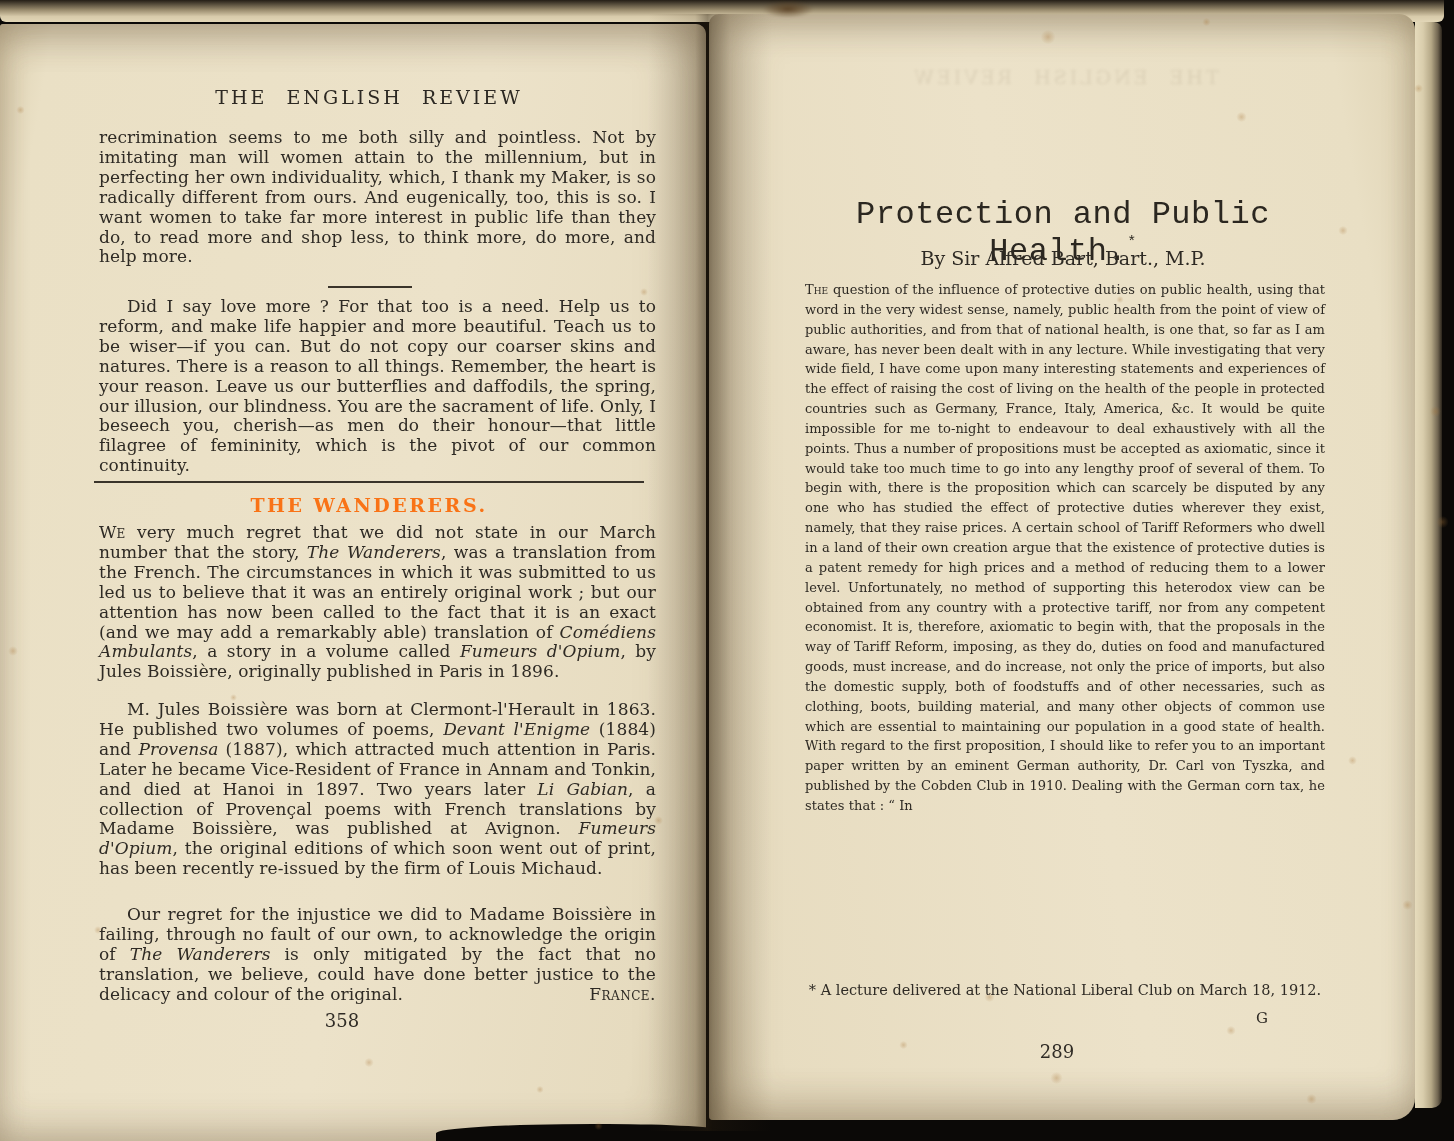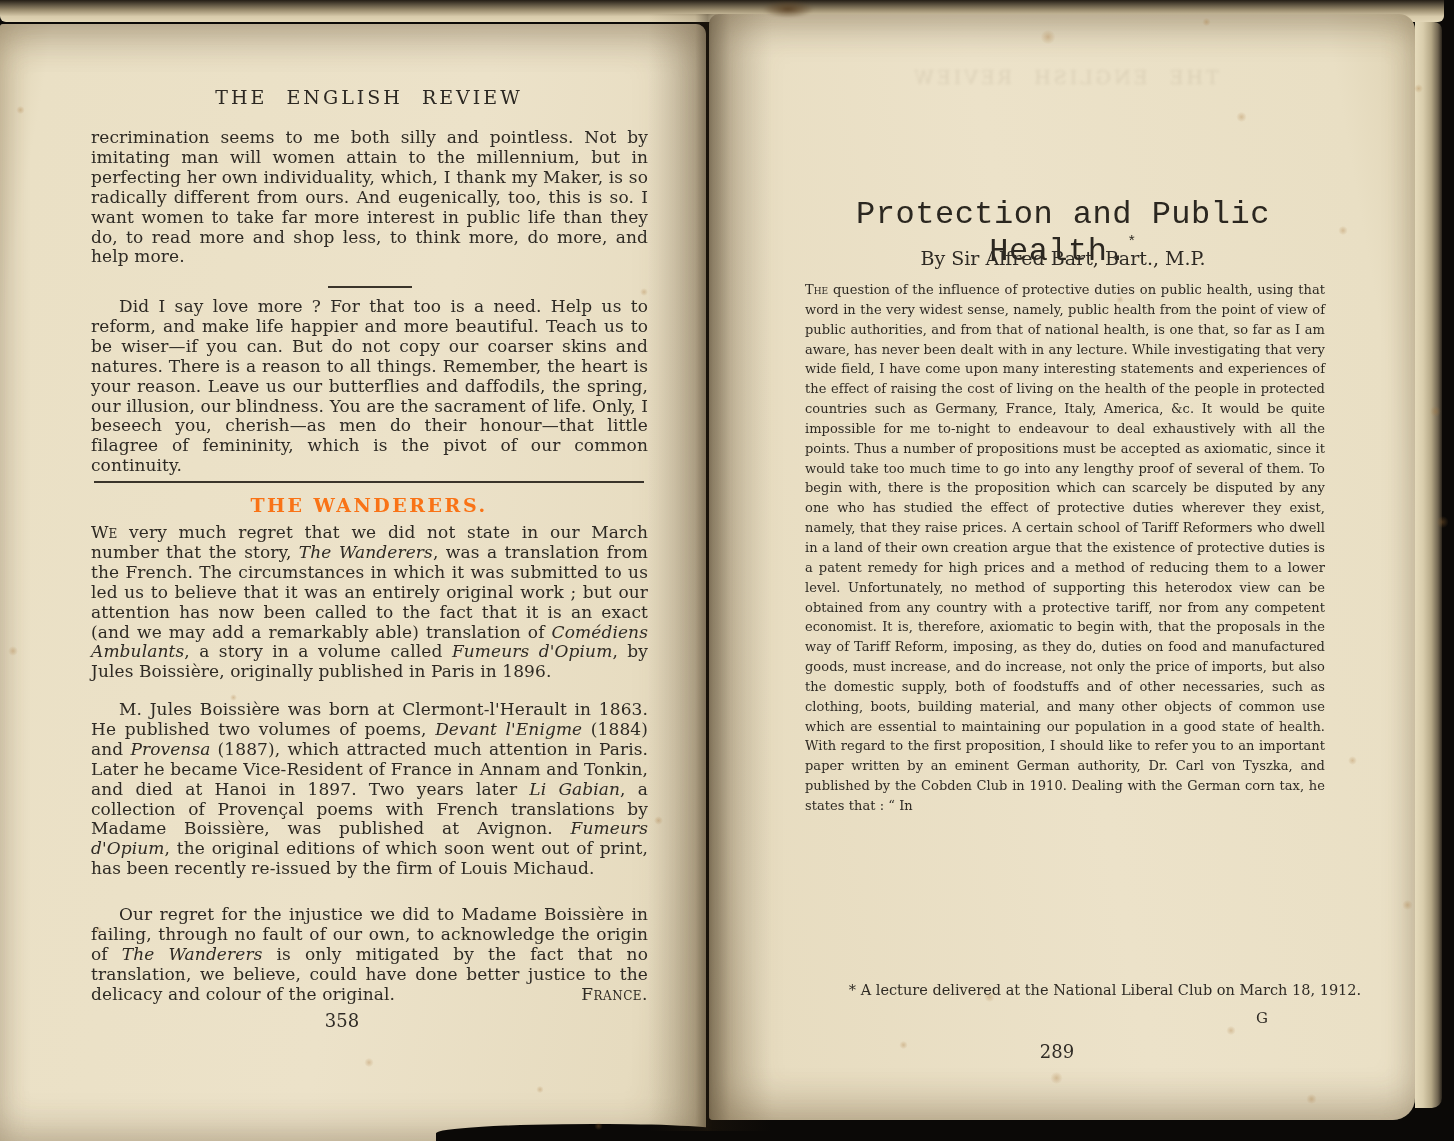--- a/index.html
+++ b/index.html
@@ -49,21 +49,21 @@
     background:radial-gradient(ellipse at center,rgba(84,58,30,.85),rgba(84,58,30,0) 70%);
     filter:blur(1px);
   }
   .fox{position:absolute;z-index:4;border-radius:50%;pointer-events:none;
     background:radial-gradient(circle,rgba(168,118,58,.34),rgba(168,118,58,0) 70%);}
 
   
   .txt{color:#2e2a24;z-index:10;}
   .justify{text-align:justify;}
   .sc{font-variant:small-caps;}
-  .lp-body{font-size:17px;line-height:19.9px;letter-spacing:.1px;}
+  .lp-body{font-size:17px;line-height:19.9px;letter-spacing:.1px;margin-left:8px;}
   .rp-body{font-size:13px;line-height:19.85px;letter-spacing:.05px;}
   .indent{text-indent:28px;}
   p{margin:0;}
   h1,h2,h3{margin:0;font-weight:normal;}
   .running-head{font-size:19px;letter-spacing:3px;word-spacing:10px;text-align:center;color:#2c2822;}
   .section-head{font-size:19px;font-weight:bold;letter-spacing:2.5px;text-align:center;color:#f97316;}
   .article-title{font-size:32px;text-align:center;letter-spacing:.5px;color:#2b2720;}
   .article-title sup{font-size:15px;vertical-align:14px;}
   .byline{font-size:19px;text-align:center;color:#2e2a24;}
   .rule{border-top:2px solid #3a342a;height:0;z-index:10;}
@@ -147,19 +147,19 @@
   <h1 class="abs txt article-title" style="left:798px;top:196px;width:530px;font-family:Liberation Mono, monospace;">
     <span>Protection and Public Health.</span><sup>*</sup>
   </h1>
 
   <div class="abs txt byline" style="left:798px;top:247px;width:530px;">By Sir Alfred Bart, Bart., M.P.</div>
 
   <p class="abs txt rp-body justify" style="left:805px;top:280px;width:520px;">
     <span class="sc">The</span><span> question of the influence of protective duties on public health, using that word in the very widest sense, namely, public health from the point of view of public authorities, and from that of national health, is one that, so far as I am aware, has never been dealt with in any lecture. While investigating that very wide field, I have come upon many interesting statements and experiences of the effect of raising the cost of living on the health of the people in protected countries such as Germany, France, Italy, America, &amp;c.  It would be quite impossible for me to-night to endeavour to deal exhaustively with all the points. Thus a number of propositions must be accepted as axiomatic, since it would take too much time to go into any lengthy proof of several of them.  To begin with, there is the proposition which can scarcely be disputed by any one who has studied the effect of protective duties wherever they exist, namely, that they raise prices.  A certain school of Tariff Reformers who dwell in a land of their own creation argue that the existence of protective duties is a patent remedy for high prices and a method of reducing them to a lower level.  Unfortunately, no method of supporting this heterodox view can be obtained from any country with a protective tariff, nor from any competent economist. It is, therefore, axiomatic to begin with, that the proposals in the way of Tariff Reform, imposing, as they do, duties on food and manufactured goods, must increase, and do increase, not only the price of imports, but also the domestic supply, both of foodstuffs and of other necessaries, such as clothing, boots, building material, and many other objects of common use which are essential to maintaining our population in a good state of health.  With regard to the first proposition, I should like to refer you to an important paper written by an eminent German authority, Dr. Carl von Tyszka, and published by the Cobden Club in 1910. Dealing with the German corn tax, he states that :  “ In</span>
   </p>
 
-  <div class="abs txt footnote" style="left:805px;top:982px;width:520px;margin-left:40px;">* A lecture delivered at the National Liberal Club on March 18, 1912.</div>
+  <div class="abs txt footnote" style="left:805px;top:982px;width:520px;">* A lecture delivered at the National Liberal Club on March 18, 1912.</div>
 
   <div class="abs txt pagenum" style="left:957px;top:1041px;width:200px;">289</div>
 
   <div class="abs txt sig" style="left:1256px;top:1009px;">G</div>
 
 </div>
 
 </body></html>

